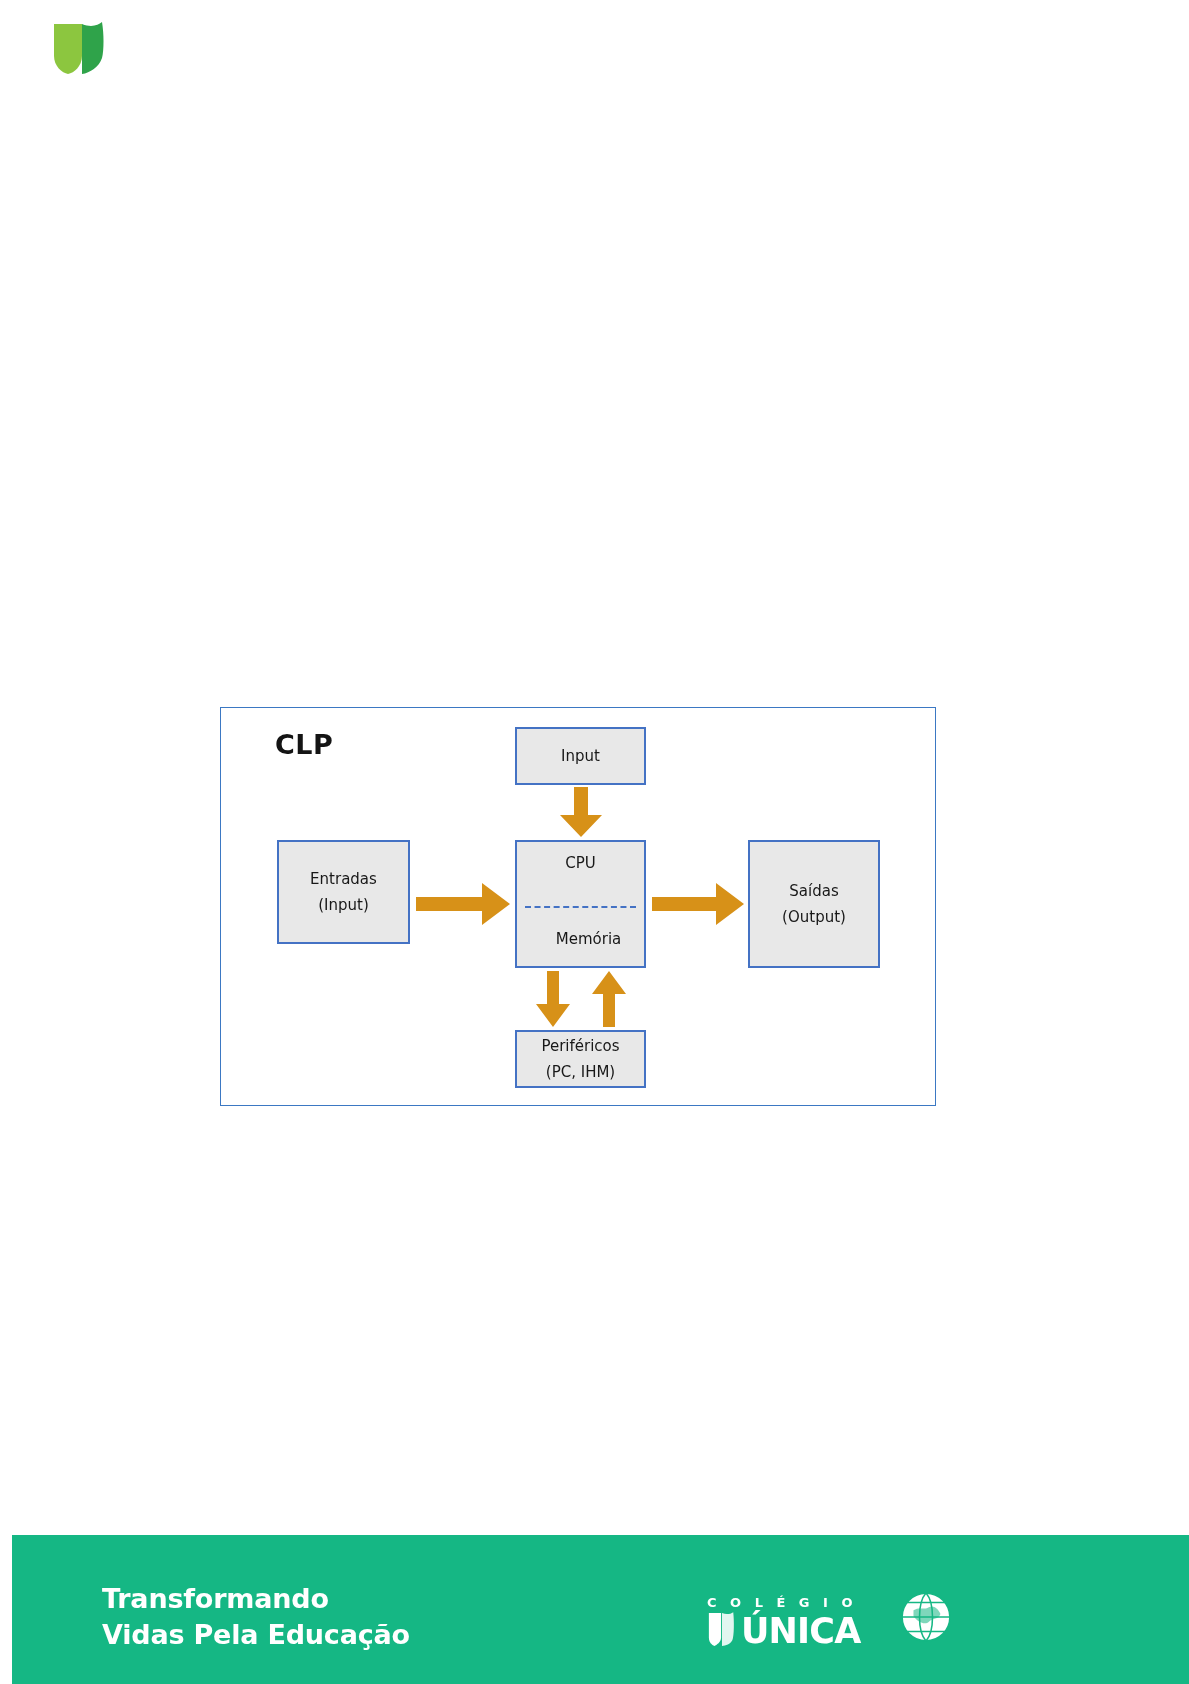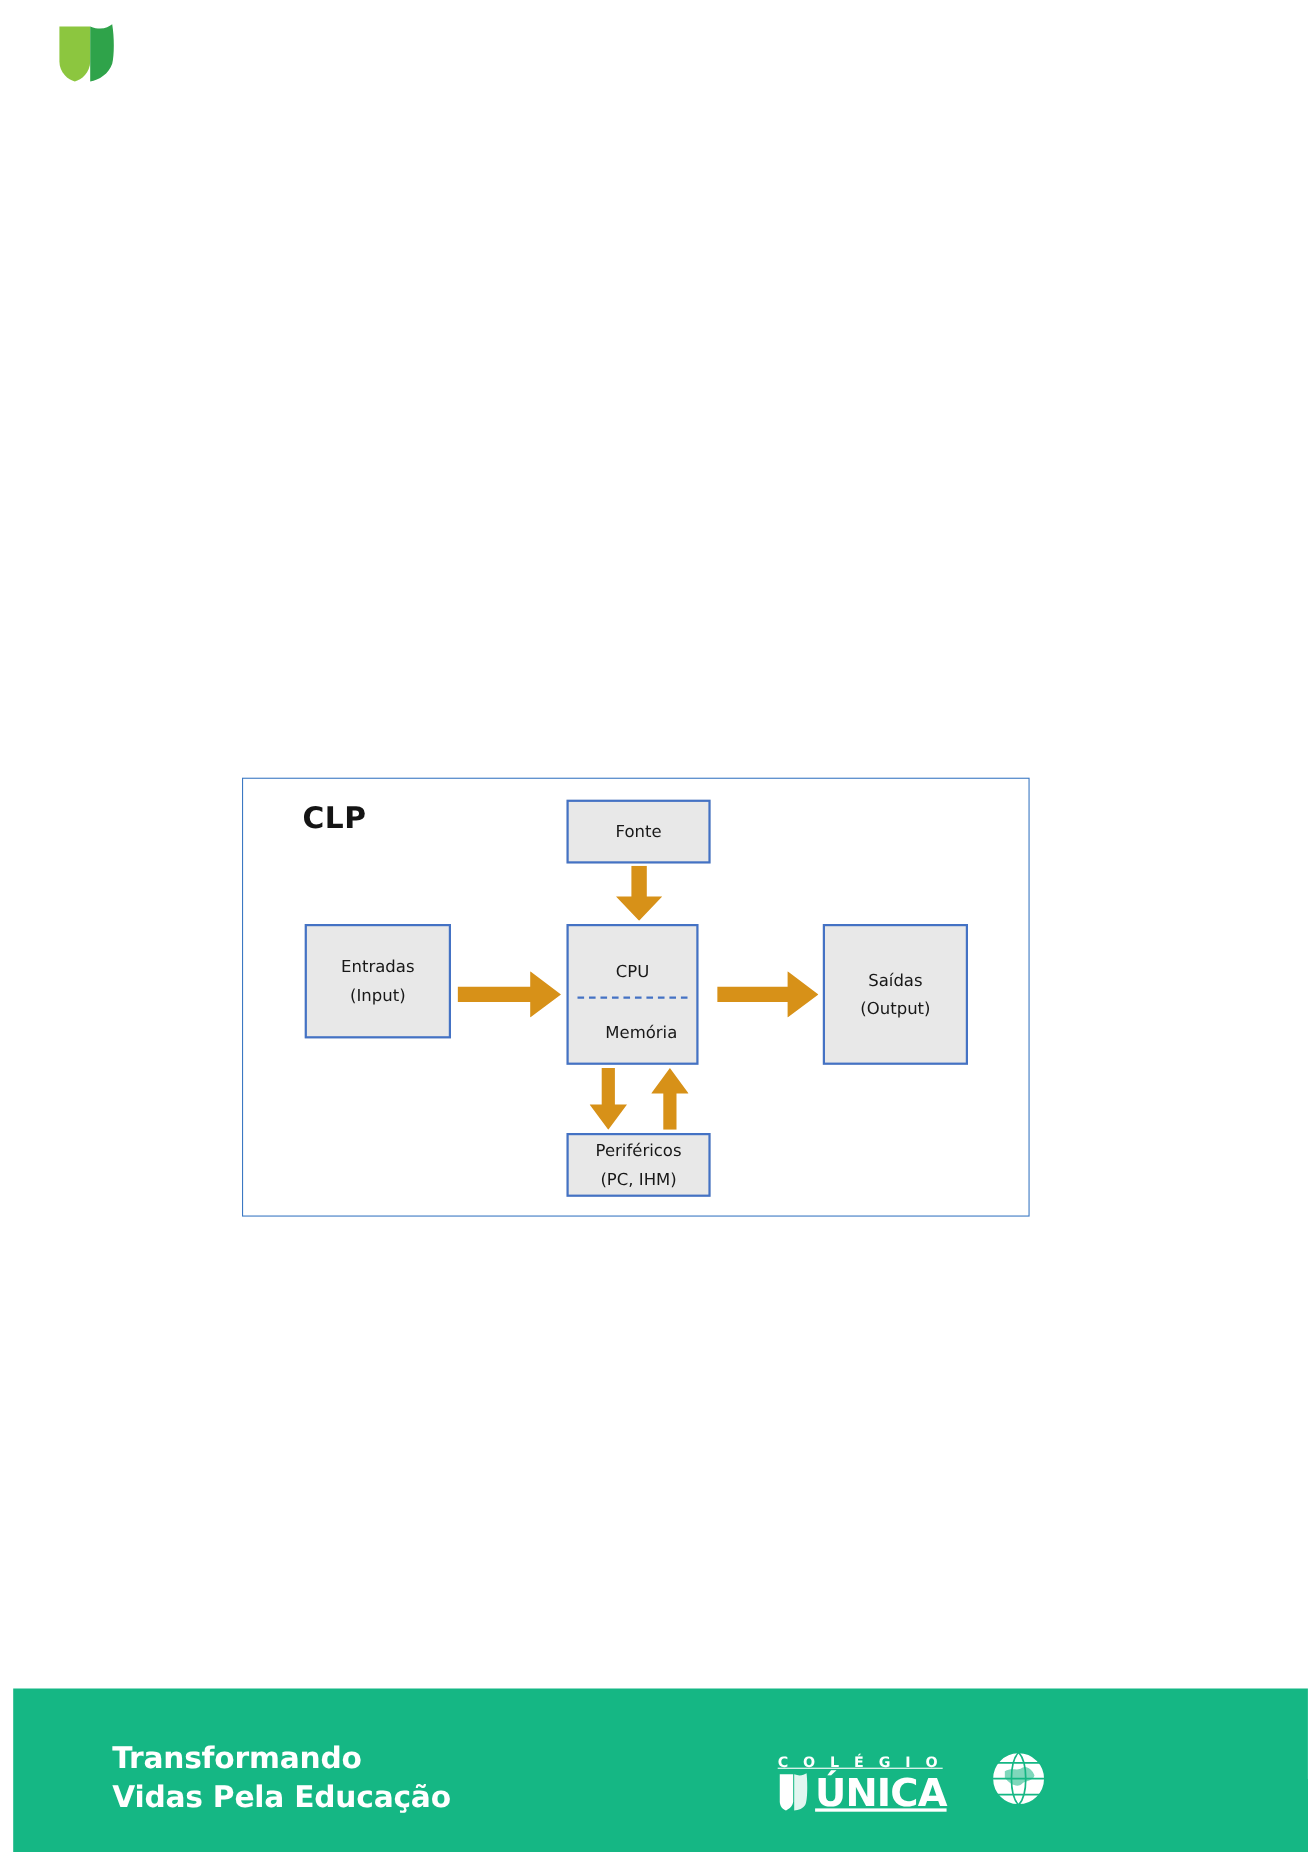--- a/index.html
+++ b/index.html
@@ -62,21 +62,21 @@
     font-size: 15px;
     color: #181818;
     line-height: 1.75;
     font-family: "DejaVu Sans", sans-serif;
   }
   .node .line { display: block; white-space: nowrap; }
 
   
   .node-fonte      { left: 295px; top: 20px;  width: 131px; height: 58px; }
   .node-entradas   { left: 57px;  top: 133px; width: 133px; height: 104px; }
-  .node-cpu        { left: 295px; top: 133px; width: 120px; height: 128px; justify-content: flex-start; padding-top: 28px; }
+  .node-cpu        { left: 295px; top: 133px; width: 131px; height: 128px; justify-content: flex-start; padding-top: 8px; }
   .node-saidas     { left: 528px; top: 133px; width: 132px; height: 128px; }
   .node-perifericos{ left: 295px; top: 323px; width: 131px; height: 58px; text-align: right; }
 
   .cpu-divider {
     position: absolute;
     left: 8px;
     right: 8px;
     top: 64px;
     border-top: 2px dashed #4472c4;
   }
@@ -143,21 +143,21 @@
     gap: 4px;
   }
   .brand-word {
     font-size: 35px;
     font-weight: bold;
     letter-spacing: -0.8px;
     line-height: 1;
     font-family: "DejaVu Sans", sans-serif;
   }
   .brand-faculdade { left: 477px; top: 60px; }
-  .brand-colegio   { left: 695px; top: 60px; text-decoration: underline; }
+  .brand-colegio   { left: 695px; top: 60px; }
 
   .brand-prominas {
     left: 888px;
     top: 56px;
     display: flex;
     align-items: center;
     gap: 8px;
   }
   .prominas-text { display: flex; flex-direction: column; }
   .prominas-kicker {
@@ -192,21 +192,21 @@
     <path d="M34 4 C44 8 50 5 54 2 C56 14 56 30 54 38 C51 47 42 53 34 54 Z" fill="#2fa34a"></path>
   </svg>
 </div>
 
 <div class="diagram-wrap">
   <div class="clp-frame"></div>
 
   <div class="clp-title">CLP</div>
 
   <div class="node node-fonte">
-    <span class="line">Fonte</span>
+    <span class="line">Input</span>
   </div>
 
   <div class="node node-entradas">
     <span class="line">Entradas</span>
     <span class="line">(Input)</span>
   </div>
 
   <div class="node node-cpu">
     <span class="line">CPU</span>
     <div class="cpu-divider"></div>

